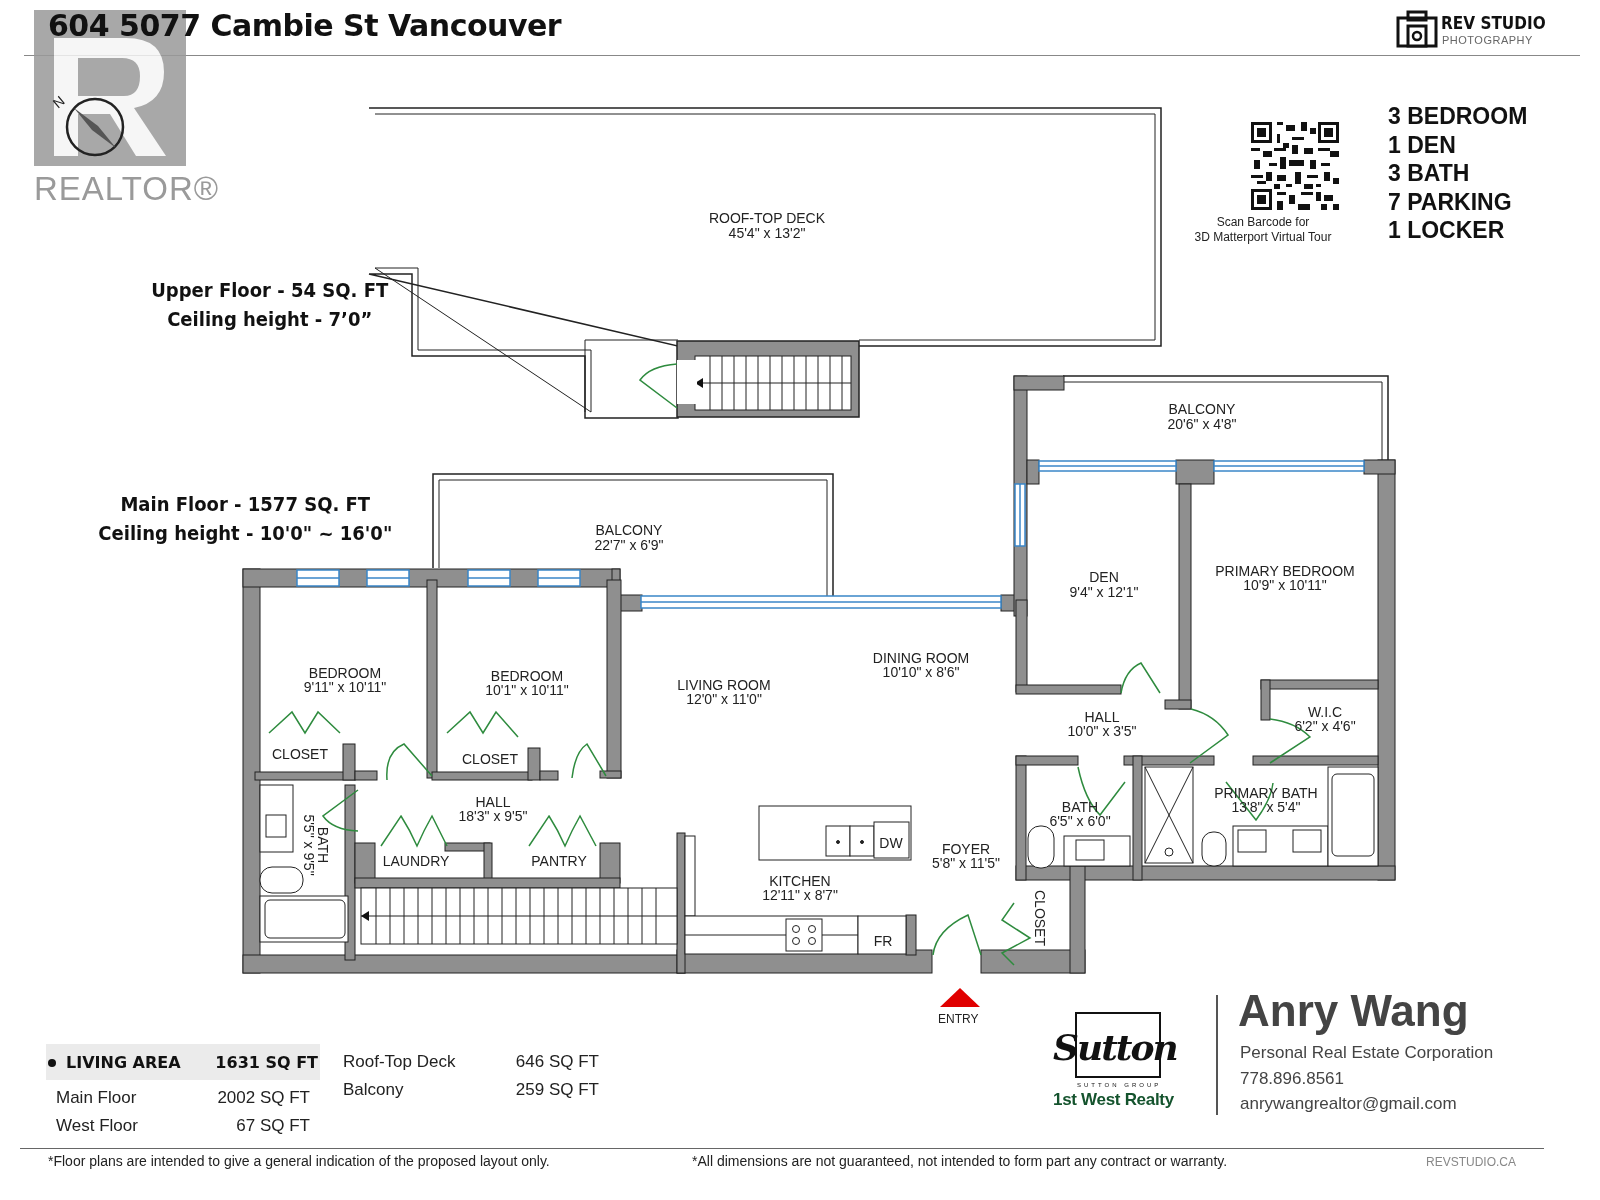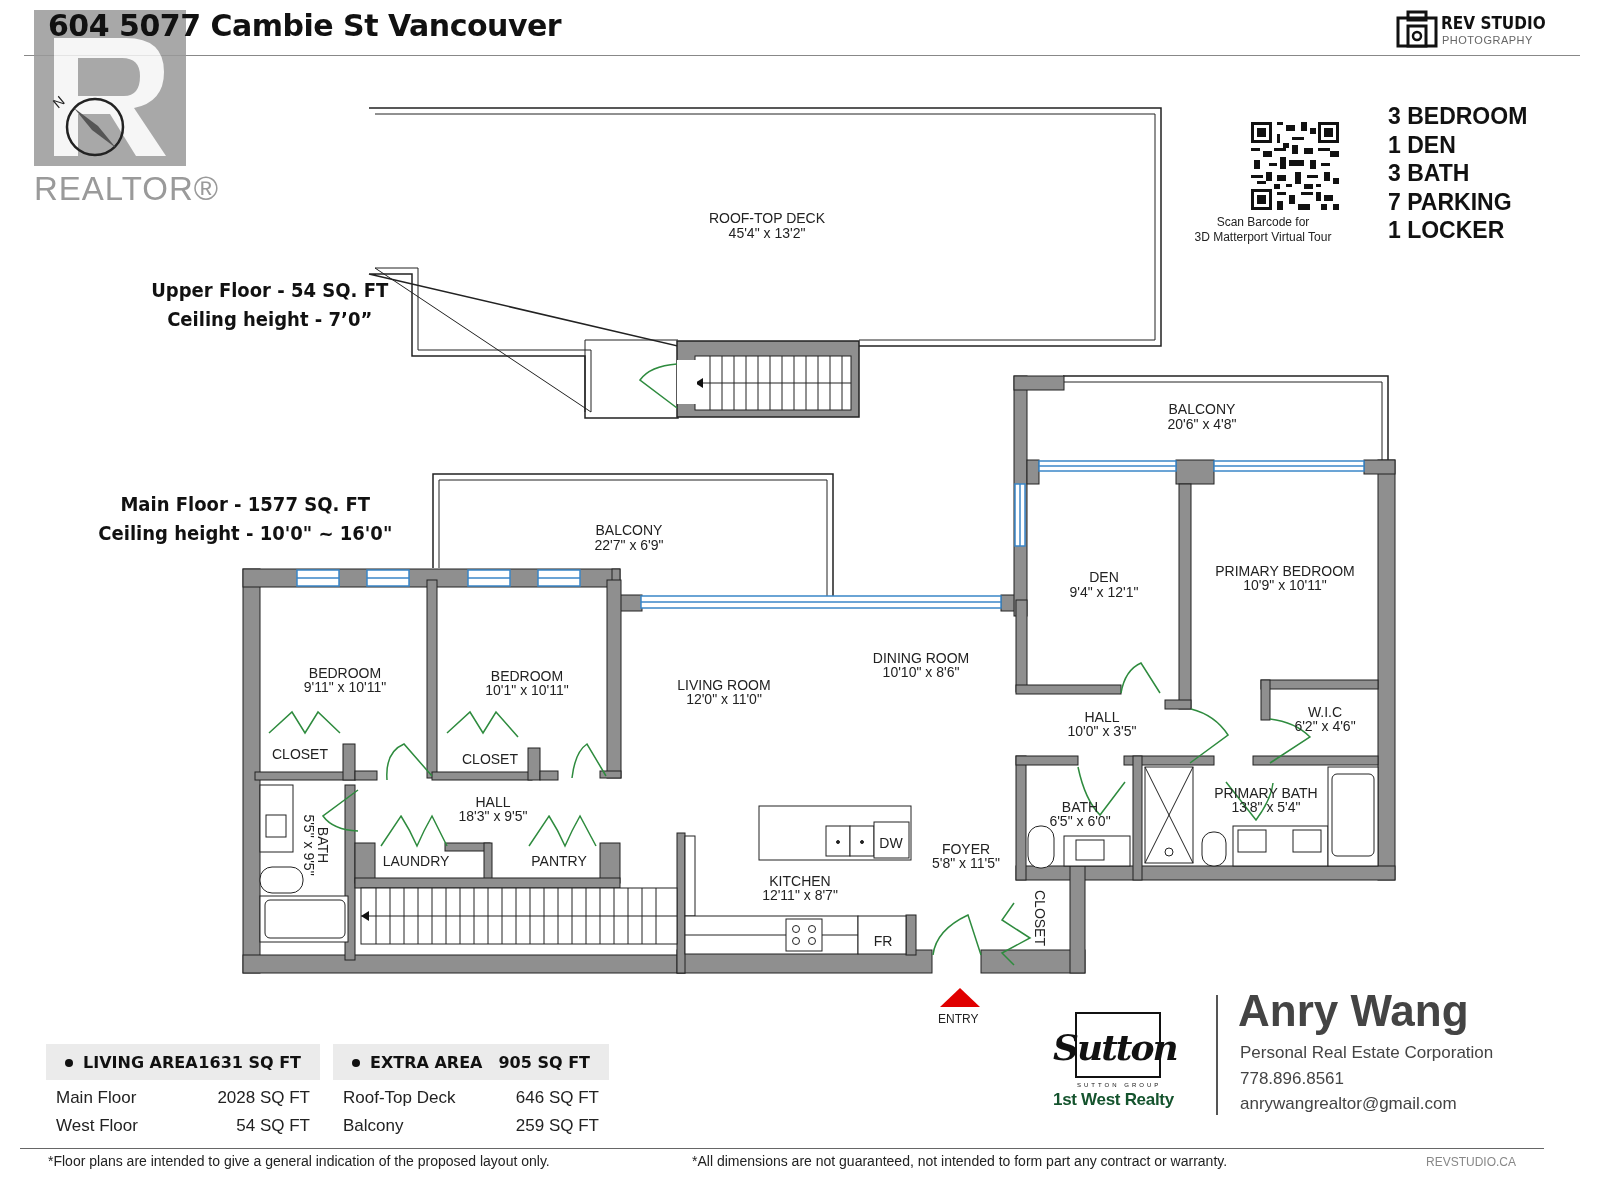--- a/index.html
+++ b/index.html
@@ -16,21 +16,21 @@
   .qr { left:1250px; top:122px; width:90px; height:88px; }
   .qr-caption { left:1179px; top:215px; width:168px; text-align:center; font-size:12px; color:#222; line-height:15px; }
   .features { left:1388px; top:102px; font-weight:bold; font-size:23px; line-height:28.5px; color:#111; }
   .floor-label { text-align:center; font-family:"DejaVu Sans", sans-serif; font-weight:bold; font-size:20px; line-height:29px; color:#111; white-space:nowrap; transform:scaleX(0.9); }
   .upper-label { left:138px; top:276px; }
   .main-label { left:82px; top:490px; }
   svg.plan { position:absolute; left:0; top:0; }
   .room-name { font-size:14px; fill:#222; }
   .room-dim { font-size:14px; fill:#222; }
   .area-table { top:1044px; }
-  .area-head { height:36px; background:#ebebeb; display:flex; align-items:center; justify-content:space-between; padding:0 19px; box-sizing:border-box; font-family:"DejaVu Sans", sans-serif; font-weight:bold; font-size:16px; }
+  .area-head { height:36px; background:#ebebeb; display:flex; align-items:center; justify-content:space-between; padding:0 2px; box-sizing:border-box; font-family:"DejaVu Sans", sans-serif; font-weight:bold; font-size:16px; }
   .area-head .dot { display:inline-block; width:8px; height:8px; border-radius:50%; background:#111; margin-right:10px; vertical-align:middle; }
   .area-row { display:flex; justify-content:space-between; padding:0 10px; font-size:17px; color:#222; height:28px; line-height:28px; }
   .living { left:46px; width:274px; }
   .extra { left:333px; width:276px; }
   .footer-rule { left:20px; top:1148px; width:1524px; height:1px; background:#666; }
   .disclaimer { top:1153px; font-size:14px; color:#222; white-space:nowrap; }
   .disc-left { left:48px; }
   .disc-right { left:692px; }
   .revstudio { left:1426px; top:1155px; font-size:12px; color:#888; }
   .agent-divider { left:1216px; top:995px; width:2px; height:120px; background:#555; }
@@ -419,32 +419,28 @@
 
 <div class="abs entry-label">ENTRY</div>
 
 <div class="abs area-table living">
   <div class="area-head">
     <span><span class="dot"></span><span>LIVING AREA</span></span>
     <span>1631 SQ FT</span>
   </div>
   <div class="area-row" style="margin-top:4px">
     <span>Main Floor</span>
-    <span>2028 SQ FT</span>
+    <span>2002 SQ FT</span>
   </div>
   <div class="area-row">
     <span>West Floor</span>
-    <span>54 SQ FT</span>
+    <span>67 SQ FT</span>
   </div>
 </div>
 <div class="abs area-table extra">
-  <div class="area-head">
-    <span><span class="dot"></span><span>EXTRA AREA</span></span>
-    <span>905 SQ FT</span>
-  </div>
   <div class="area-row" style="margin-top:4px">
     <span>Roof-Top Deck</span>
     <span>646 SQ FT</span>
   </div>
   <div class="area-row">
     <span>Balcony</span>
     <span>259 SQ FT</span>
   </div>
 </div>
 

